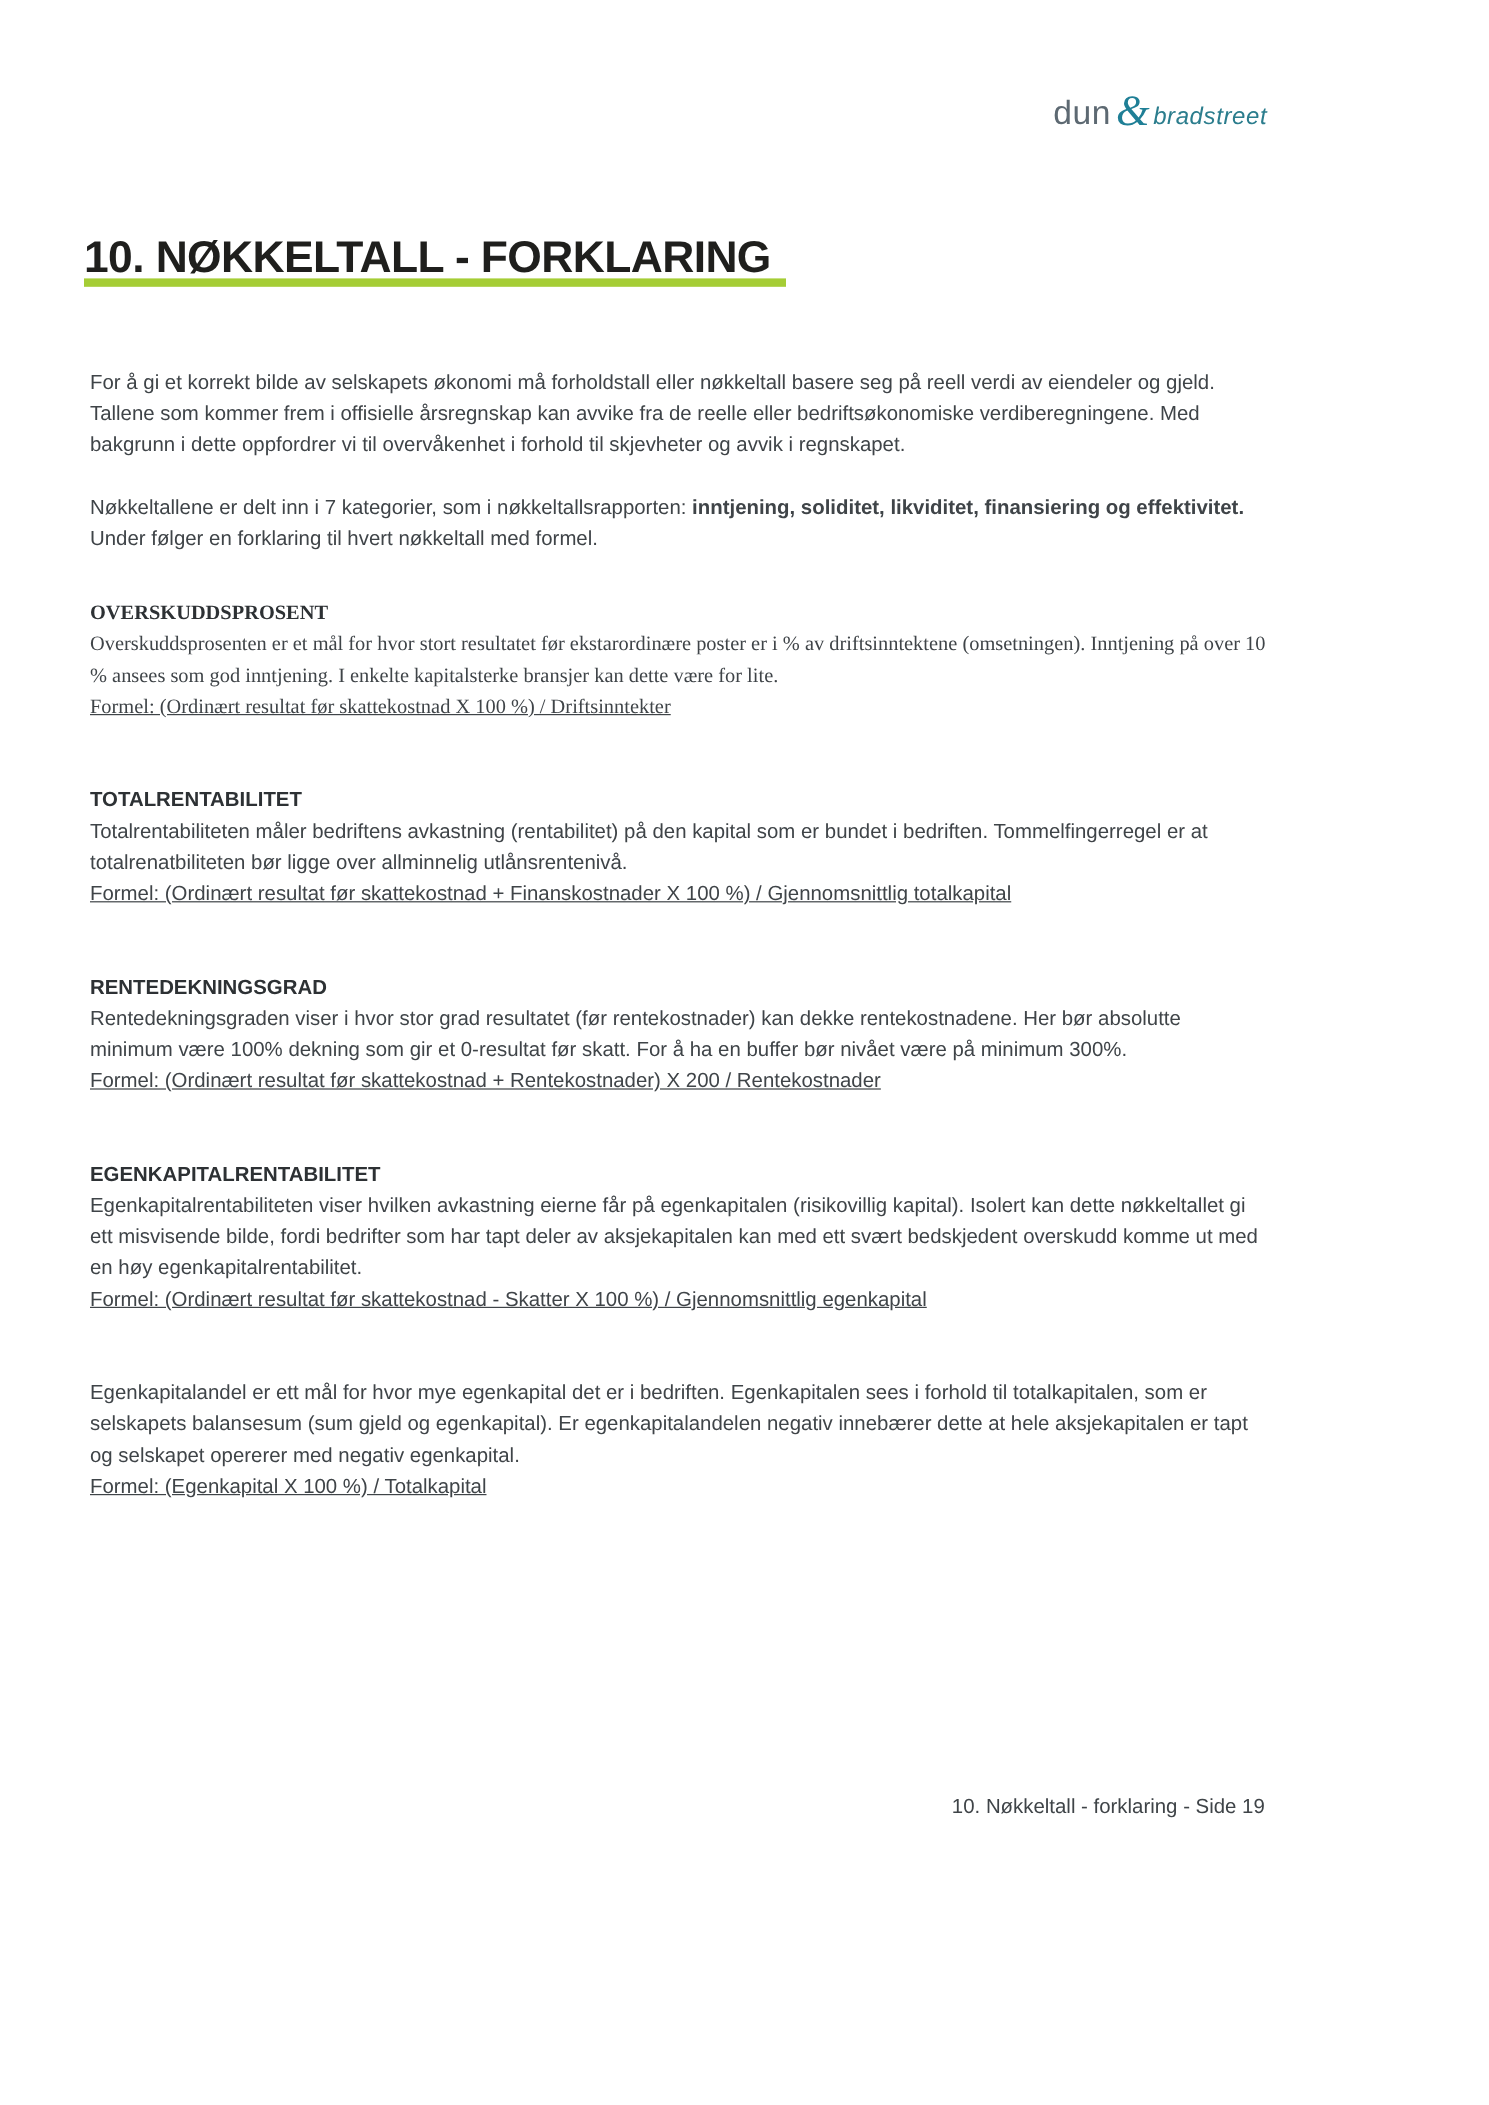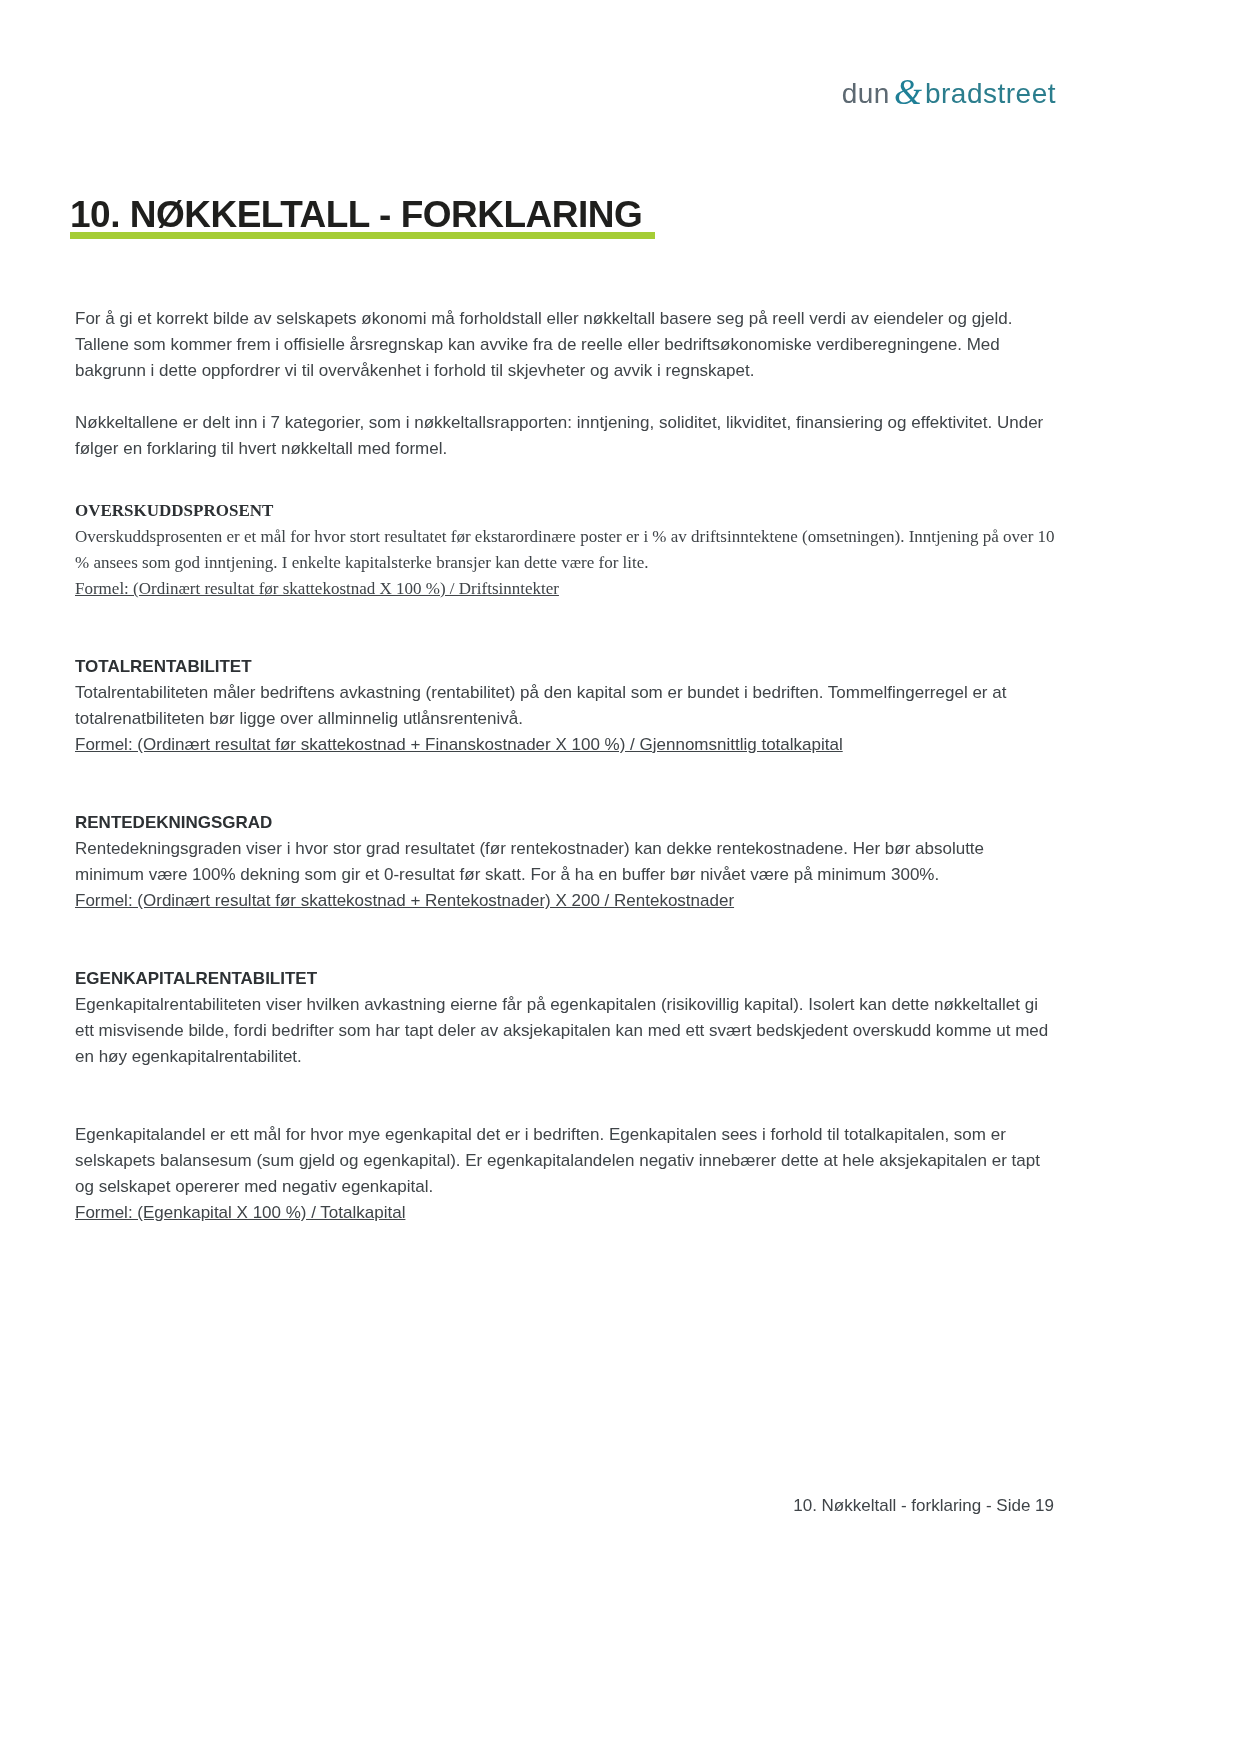--- a/index.html
+++ b/index.html
@@ -31,23 +31,24 @@
   .logo .amp {
     font-family: "Liberation Serif", serif;
     font-style: italic;
     font-size: 36px;
     color: #1f7f96;
     margin: 0 3px 0 4px;
     position: relative;
     top: 1px;
   }
   .logo .brad {
-    font-size: 28px;
+    font-size: 20px;
     letter-spacing: 0.5px;
     color: #2b7d8d;
+    font-style: italic;
   }
 
   
   .title {
     position: absolute;
     top: 170px;
     left: 70px;
     font-size: 37px;
     font-weight: bold;
     letter-spacing: -0.5px;
@@ -70,21 +71,21 @@
     position: absolute;
     top: 306px;
     left: 75px;
     width: 982px;
     font-size: 17px;
     line-height: 26px;
     color: #3f4448;
   }
   .content p.p1 { margin-bottom: 26px; }
   .content p.p2 { margin-bottom: 0; }
-  .content .bold { font-weight: normal; }
+  .content .bold { font-weight: bold; }
 
   .section { margin-top: 52px; }
   .section.first { margin-top: 36px; font-family: Liberation Serif, serif; }
   .section h2 {
     font-size: 17px;
     font-weight: bold;
     line-height: 26px;
     color: #2d3134;
   }
   .section .body { }
@@ -135,20 +136,21 @@
 
     <div class="section">
       <h2>RENTEDEKNINGSGRAD</h2>
       <div class="body">Rentedekningsgraden viser i hvor stor grad resultatet (før rentekostnader) kan dekke rentekostnadene. Her bør absolutte minimum være 100% dekning som gir et 0-resultat før skatt. For å ha en buffer bør nivået være på minimum 300%.</div>
       <div class="formula">Formel: (Ordinært resultat før skattekostnad + Rentekostnader) X 200 / Rentekostnader</div>
     </div>
 
     <div class="section">
       <h2>EGENKAPITALRENTABILITET</h2>
       <div class="body">Egenkapitalrentabiliteten viser hvilken avkastning eierne får på egenkapitalen (risikovillig kapital). Isolert kan dette nøkkeltallet gi ett misvisende bilde, fordi bedrifter som har tapt deler av aksjekapitalen kan med ett svært bedskjedent overskudd komme ut med en høy egenkapitalrentabilitet.</div>
+      <div class="formula">Formel: (Ordinært resultat før skattekostnad - Skatter X 100 %) / Gjennomsnittlig egenkapital</div>
     </div>
 
     <div class="section">
       <div class="body">Egenkapitalandel er ett mål for hvor mye egenkapital det er i bedriften. Egenkapitalen sees i forhold til totalkapitalen, som er selskapets balansesum (sum gjeld og egenkapital). Er egenkapitalandelen negativ innebærer dette at hele aksjekapitalen er tapt og selskapet opererer med negativ egenkapital.</div>
       <div class="formula">Formel: (Egenkapital X 100 %) / Totalkapital</div>
     </div>
 
   </div>
 
   <div class="footer">10. Nøkkeltall - forklaring - Side 19</div>

